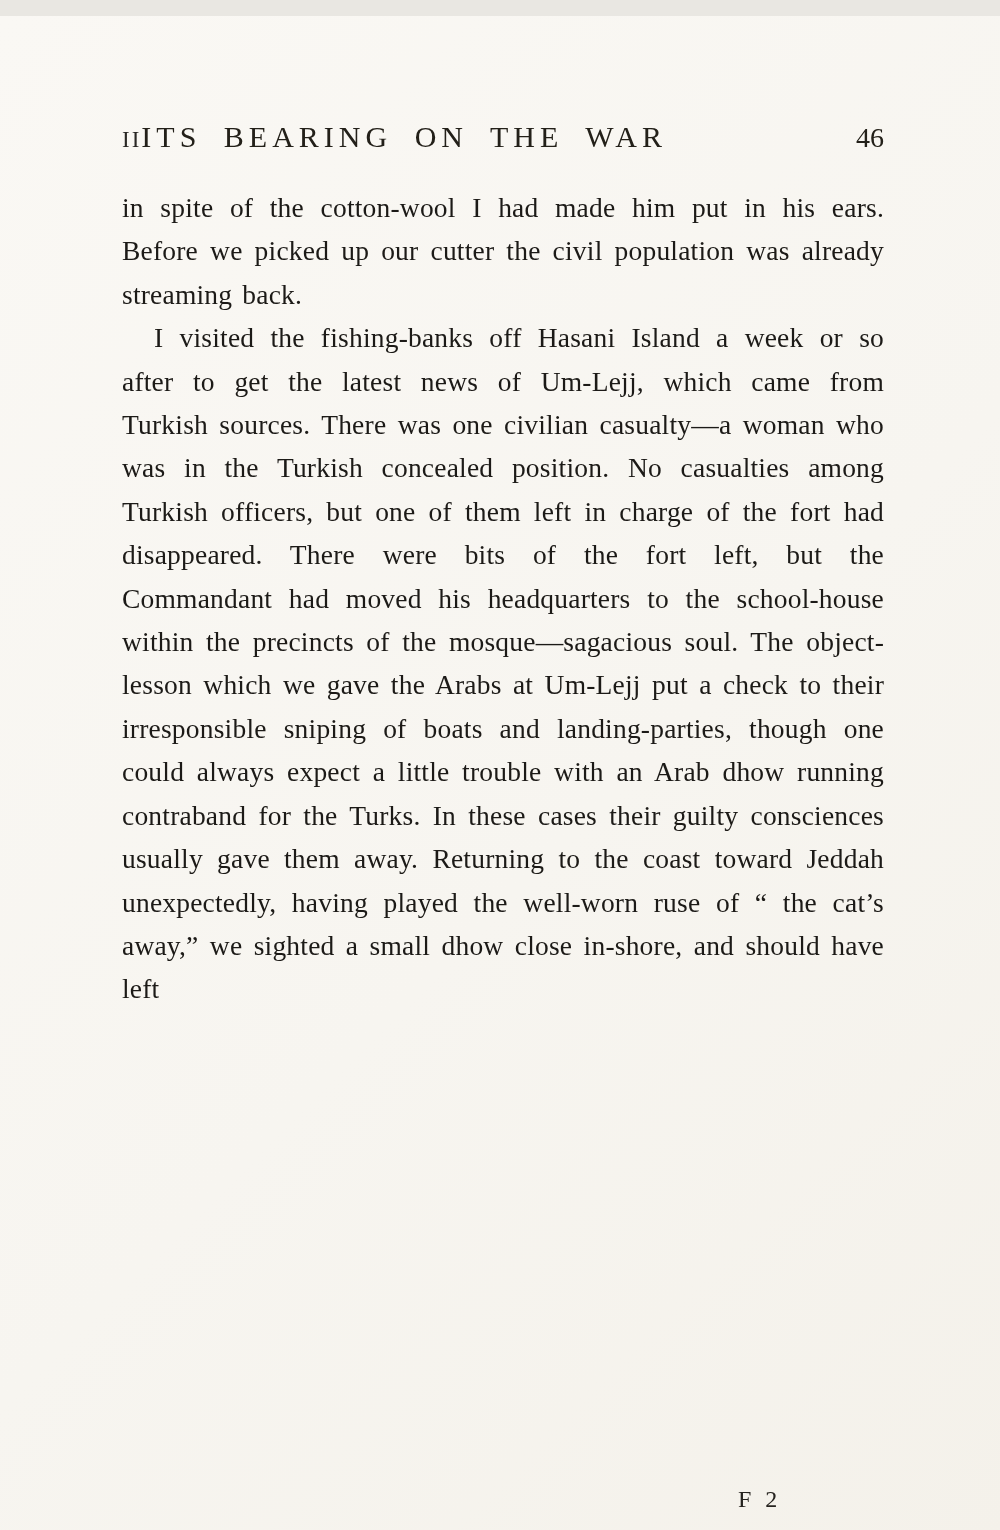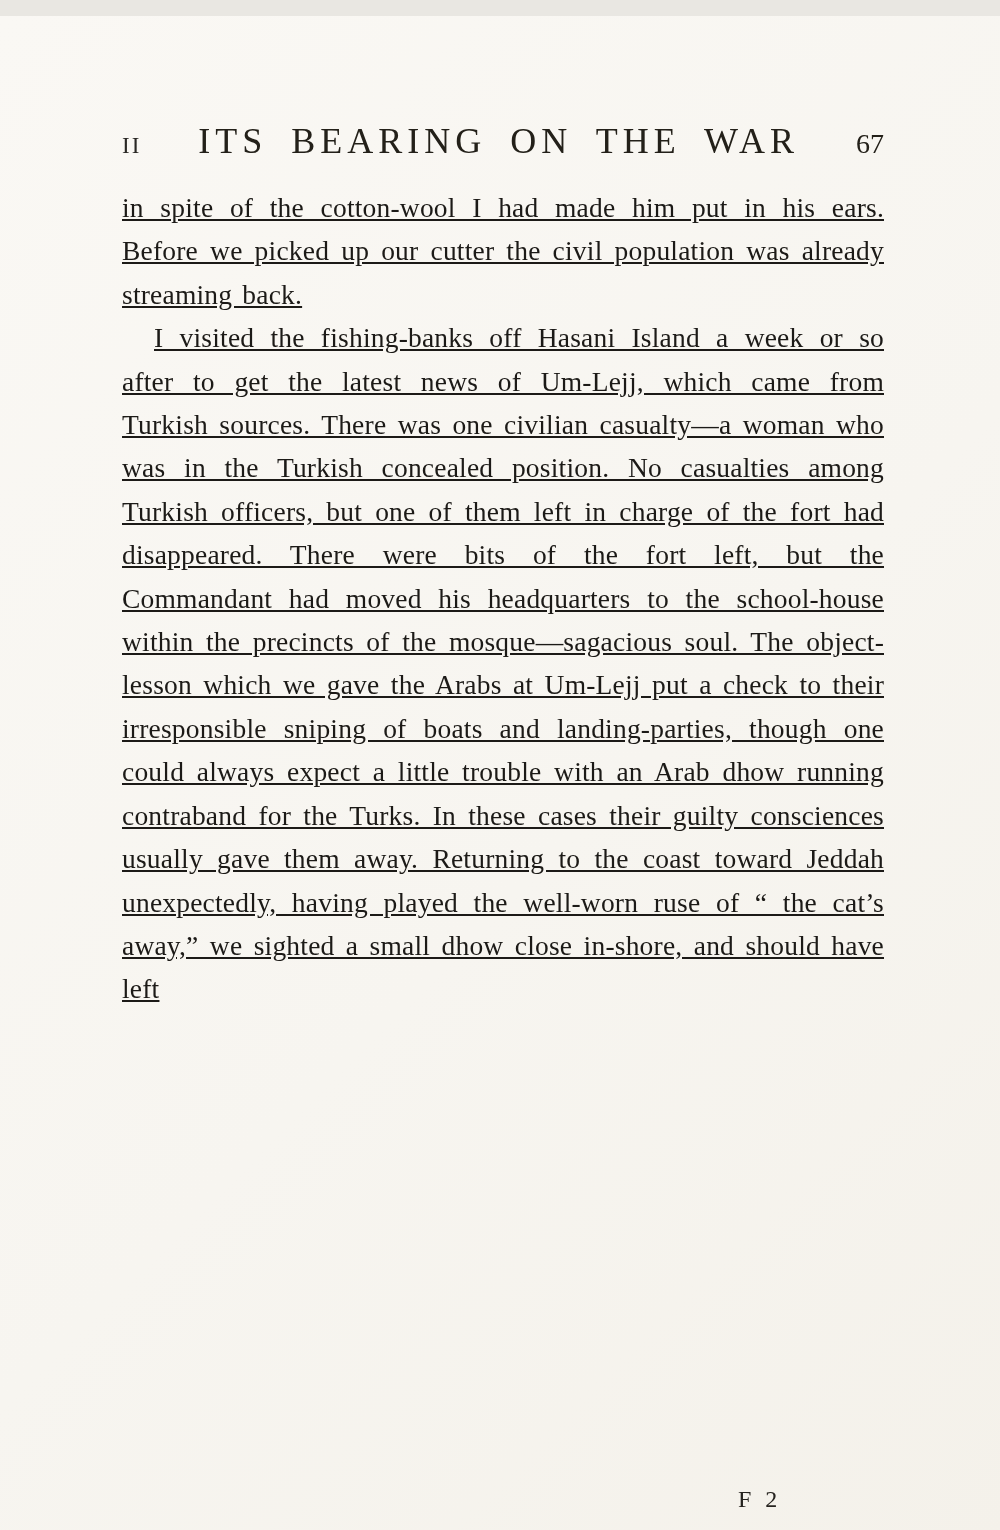--- a/index.html
+++ b/index.html
@@ -27,22 +27,21 @@
     justify-content: space-between;
   }
   .chapter-numeral {
     font-size: 23px;
     letter-spacing: 2px;
     color: #2a2825;
     flex: 0 0 auto;
   }
   .running-title {
     flex: 1 1 auto;
-    text-align: center;
-    font-size: 36px;
+    font-size: 30px;
     letter-spacing: 5px;
     word-spacing: 10px;
     color: #232019;
     white-space: nowrap;
   }
   .page-number {
     font-size: 28px;
     flex: 0 0 auto;
     color: #232019;
   }
@@ -54,21 +53,20 @@
     font-size: 27.5px;
     line-height: 43.4px;
     text-align: justify;
     letter-spacing: 0.2px;
     word-spacing: 3px;
     color: #1c1a17;
   }
   .body-text p {
     margin: 0;
     text-indent: 32px;
-    text-decoration: underline;
   }
   .body-text p.noindent {
     text-indent: 0;
   }
   .signature-mark {
     position: absolute;
     top: 1470px;
     left: 738px;
     font-size: 24px;
     letter-spacing: 4px;
@@ -76,21 +74,21 @@
   }
 </style>
 </head>
 <body>
 
 <div class="scan-page">
 
   <div class="running-head">
     <span class="chapter-numeral">II</span>
     <span class="running-title">ITS BEARING ON THE WAR</span>
-    <span class="page-number">67</span>
+    <span class="page-number">46</span>
   </div>
 
   <div class="body-text">
     <p class="noindent">in spite of the cotton-wool I had made him put in his ears. Before we picked up our cutter the civil population was already streaming back.</p>
     <p>I visited the fishing-banks off Hasani Island a week or so after to get the latest news of Um-Lejj, which came from Turkish sources. There was one civilian casualty—a woman who was in the Turkish concealed position. No casualties among Turkish officers, but one of them left in charge of the fort had disappeared. There were bits of the fort left, but the Commandant had moved his headquarters to the school-house within the precincts of the mosque—sagacious soul. The object-lesson which we gave the Arabs at Um-Lejj put a check to their irresponsible sniping of boats and landing-parties, though one could always expect a little trouble with an Arab dhow running contraband for the Turks. In these cases their guilty consciences usually gave them away. Returning to the coast toward Jeddah unexpectedly, having played the well-worn ruse of “ the cat’s away,” we sighted a small dhow close in-shore, and should have left</p>
   </div>
 
   <div class="signature-mark">F 2</div>
 
 </div>

